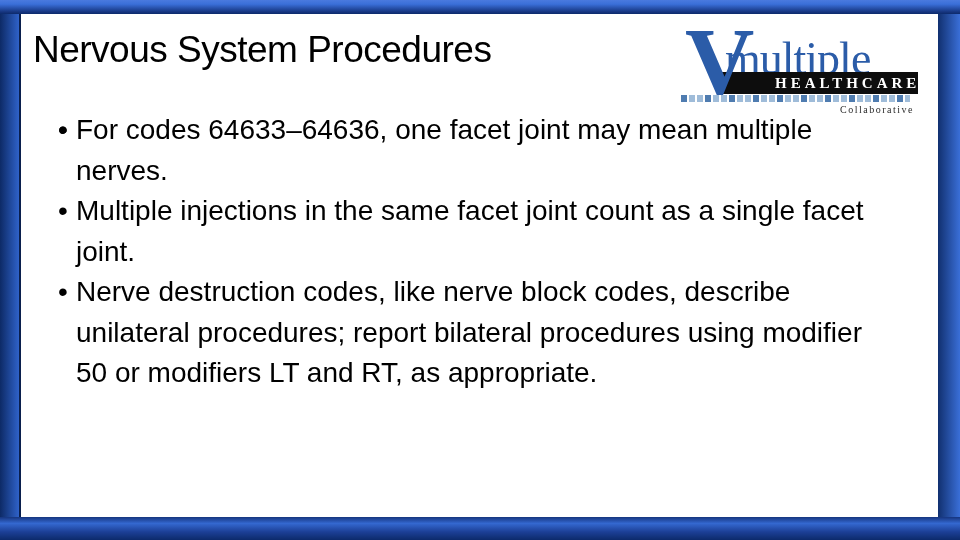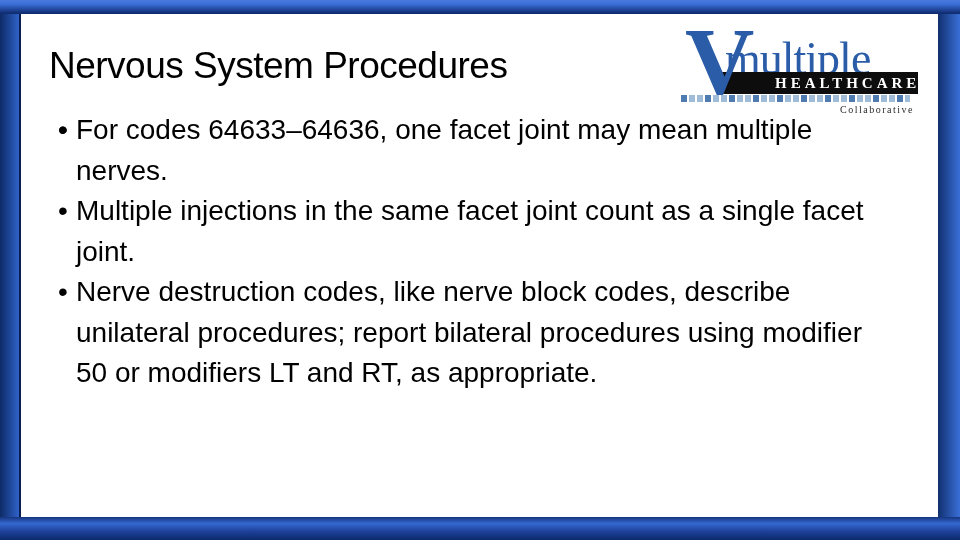--- a/index.html
+++ b/index.html
@@ -95,21 +95,21 @@
 <div class="slide">
 
   <div class="frame-top"></div>
   <div class="frame-bottom"></div>
   <div class="frame-left"></div>
   <div class="frame-left-edge"></div>
   <div class="frame-right"></div>
 
   <div class="content">
 
-    <h1 class="title" style="margin:16px;font-weight:400;">Nervous System Procedures</h1>
+    <h1 class="title" style="margin:0;font-weight:400;">Nervous System Procedures</h1>
 
     <div class="bullets">
       <div class="bullet-item">
         <span class="bullet-glyph">•</span>
       </div>
       <div class="bullet-item">
         <span class="bullet-glyph">•</span>
         <span>For codes 64633–64636, one facet joint may mean multiple nerves.</span>
       </div>
       <div class="bullet-item">

